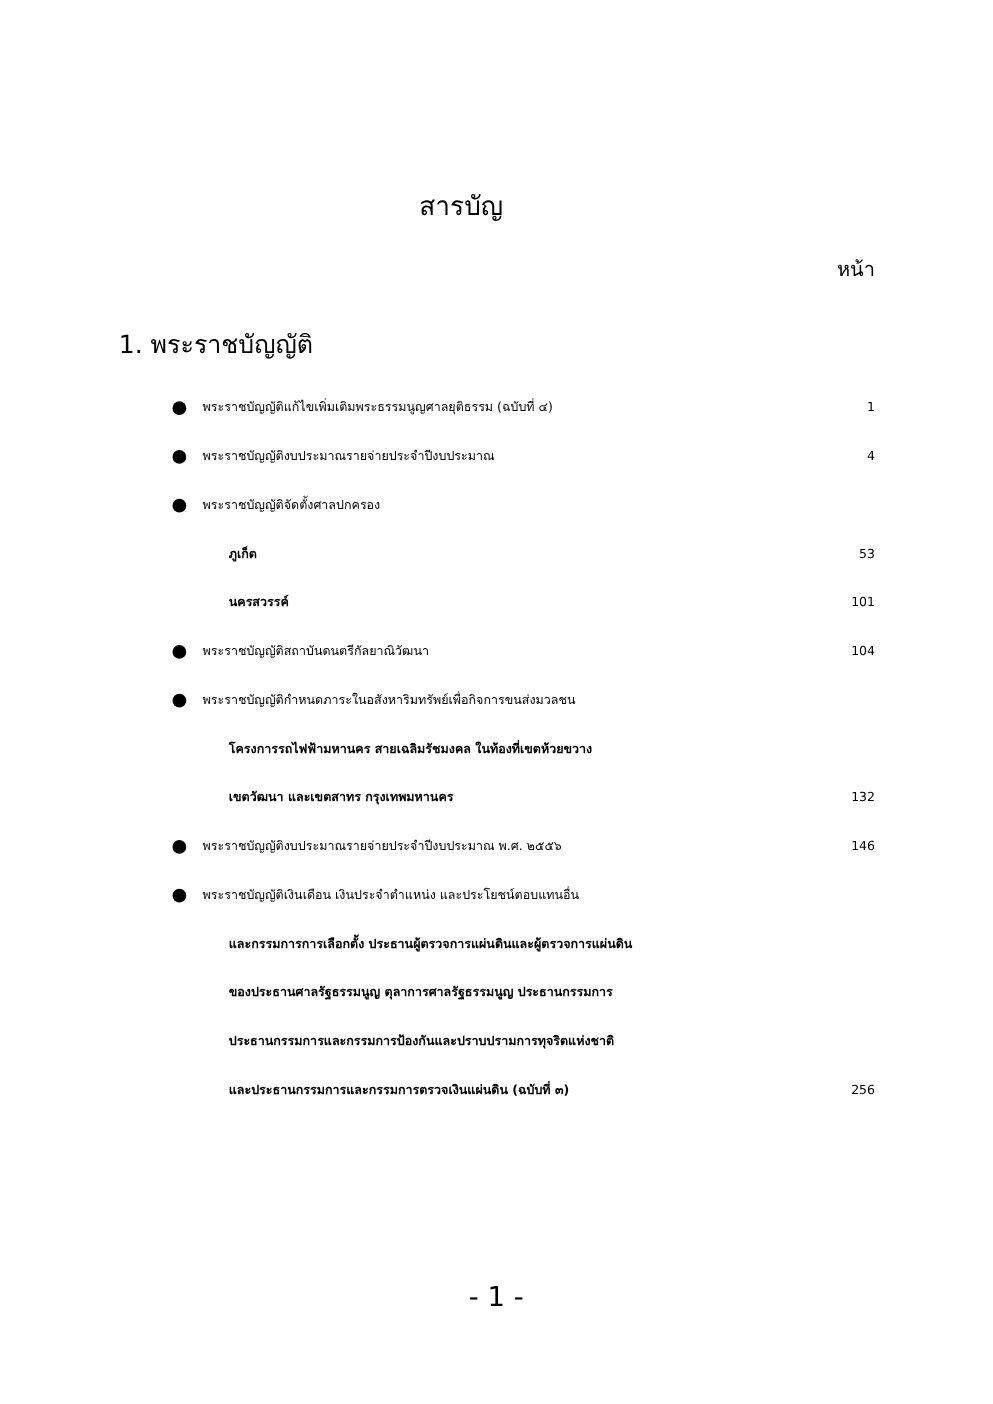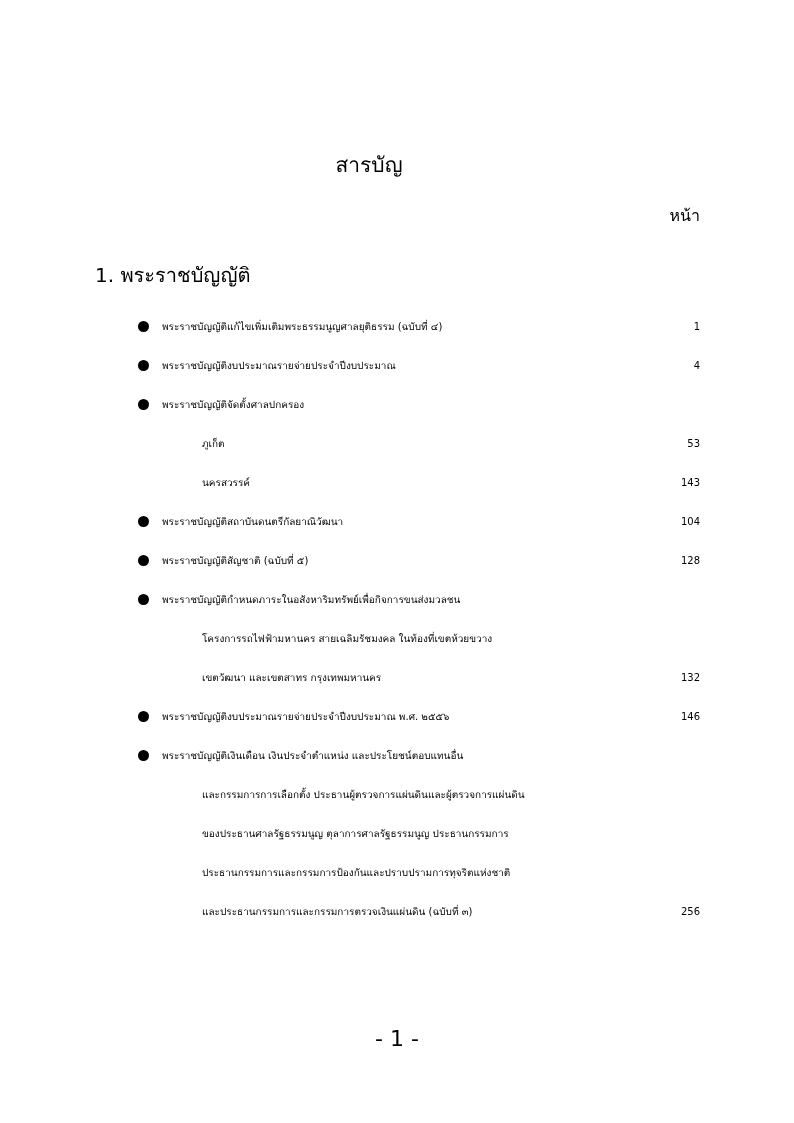--- a/index.html
+++ b/index.html
@@ -22,21 +22,21 @@
       font-size: 10px;
     }
     .line {
       position: relative; height: 39px; line-height: 26px; white-space: nowrap;
     }
     .line .bullet {
       position: absolute; left: 0; top: 7px; width: 11px; height: 11px;
       border-radius: 50%; background: #000;
     }
     .line .text { position: absolute; left: 24px; }
-    .line.sub .text { left: 64px; }
+    .line.sub .text { left: 45px; font-weight: bold; }
     .line .pg { position: absolute; right: 0; }
     .footer {
       position: absolute; top: 1026px; left: 0; width: 794px;
       text-align: center; font-size: 22px;
     }
   </style>
 </head>
 <body>
 
 <div class="page-title">สารบัญ</div>
@@ -57,31 +57,26 @@
     <div class="line">
       <span class="bullet"></span>
       <span class="text">พระราชบัญญัติจัดตั้งศาลปกครอง</span>
     </div>
     <div class="line sub">
       <span class="text">ภูเก็ต</span>
       <span class="pg">53</span>
     </div>
     <div class="line sub">
       <span class="text">นครสวรรค์</span>
-      <span class="pg">143</span>
+      <span class="pg">101</span>
     </div>
     <div class="line">
       <span class="bullet"></span>
       <span class="text">พระราชบัญญัติสถาบันดนตรีกัลยาณิวัฒนา</span>
       <span class="pg">104</span>
-    </div>
-    <div class="line">
-      <span class="bullet"></span>
-      <span class="text">พระราชบัญญัติสัญชาติ (ฉบับที่ ๕)</span>
-      <span class="pg">128</span>
     </div>
     <div class="line">
       <span class="bullet"></span>
       <span class="text">พระราชบัญญัติกำหนดภาระในอสังหาริมทรัพย์เพื่อกิจการขนส่งมวลชน</span>
     </div>
     <div class="line sub">
       <span class="text">โครงการรถไฟฟ้ามหานคร สายเฉลิมรัชมงคล ในท้องที่เขตห้วยขวาง</span>
     </div>
     <div class="line sub">
       <span class="text">เขตวัฒนา และเขตสาทร กรุงเทพมหานคร</span>

